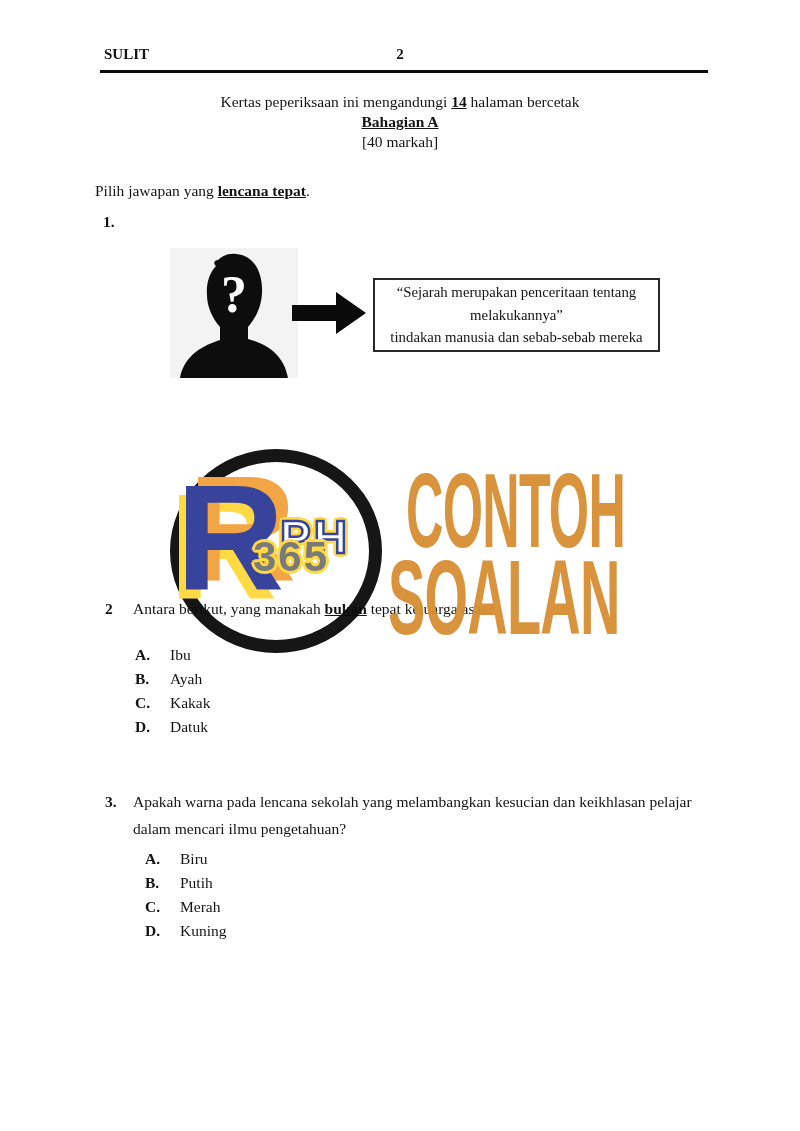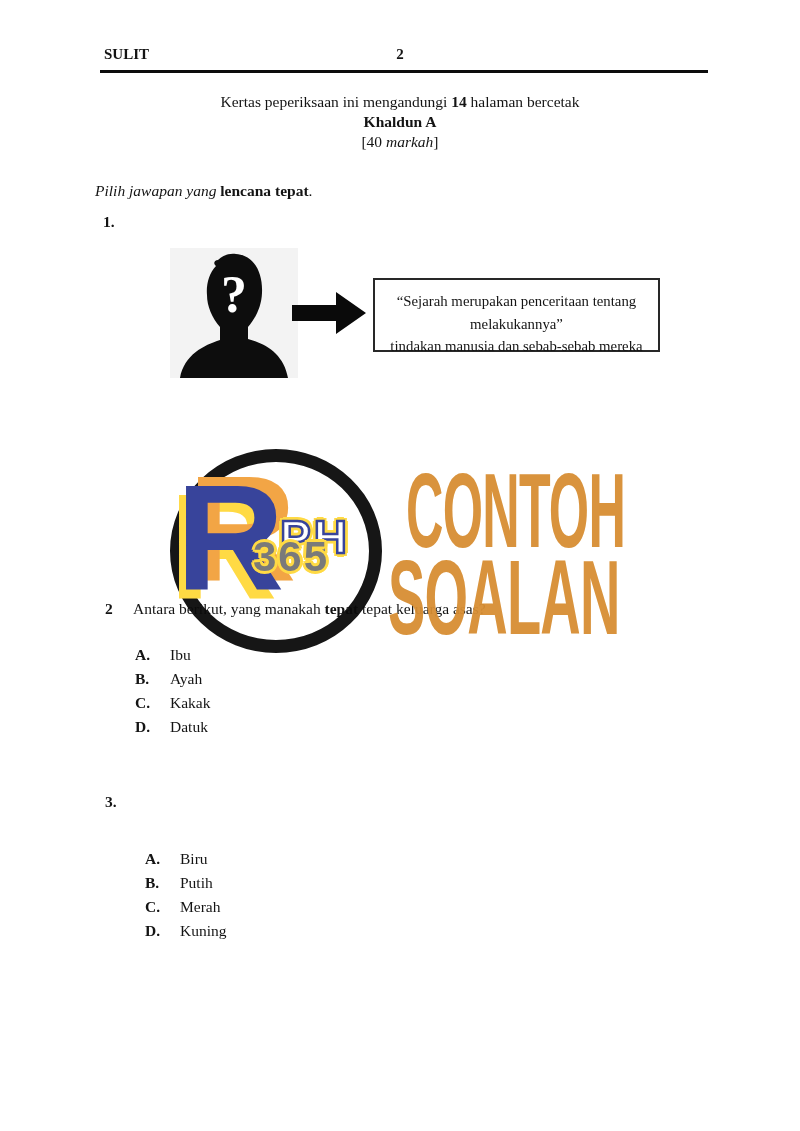--- a/index.html
+++ b/index.html
@@ -5,28 +5,28 @@
   html,body{margin:0;padding:0;background:#ffffff;}
   .page{position:relative;width:708px;height:1131px;background:#ffffff;overflow:hidden;
         font-family:"Liberation Serif", serif;color:#141414;}
   .abs{position:absolute;}
   
   .sulit{left:104px;top:46px;font-size:15px;font-weight:bold;line-height:16px;}
   .pagenum{left:0;top:46px;width:800px;text-align:center;font-size:15px;font-weight:bold;line-height:16px;}
   .rule{left:100px;top:70px;width:608px;height:3px;background:#0c0c0c;}
   
   .intro{left:0;top:92px;width:800px;text-align:center;font-size:15.5px;line-height:20px;}
-  .b{font-weight:bold;} .i{font-style:italic;}
+  .b{font-weight:bold;text-decoration:underline;} .i{}
   .instruction{left:95px;top:181px;font-size:15.5px;line-height:20px;}
   
   .q1num{left:103px;top:213px;font-size:15.5px;font-weight:bold;}
   .fig{left:170px;top:248px;width:128px;height:130px;}
   .arrow{left:292px;top:290px;}
   .qbox{left:373px;top:278px;width:287px;height:74px;border:2px solid #282828;box-sizing:border-box;
-        text-align:center;font-size:14.8px;line-height:22.5px;padding-top:10px;white-space:nowrap;}
+        text-align:center;font-size:14.8px;line-height:22.5px;padding-top:1px;white-space:nowrap;}
   .q1stem{left:133px;top:415px;font-size:15.5px;line-height:20px;}
   .blank{display:inline-block;width:160px;height:15px;border-bottom:1.5px solid #141414;margin-left:5px;}
   .opts{font-size:15.5px;}
   .q1opts{left:135px;top:460px;line-height:23.5px;}
   .q2opts{left:135px;top:643px;line-height:24px;}
   .q3opts{left:145px;top:847px;line-height:24px;}
   .opt-letter{display:inline-block;font-weight:bold;}
   .q1opts .opt-letter{width:43px;}
   .q2opts .opt-letter,.q3opts .opt-letter{width:35px;}
   
@@ -56,21 +56,21 @@
 <body>
 
 <div class="page">
 
   <div class="abs sulit">SULIT</div>
   <div class="abs pagenum">2</div>
   <div class="abs rule"></div>
 
   <div class="abs intro">
     <div><span>Kertas peperiksaan ini mengandungi </span><span class="b">14</span><span> halaman bercetak</span></div>
-    <div class="b">Khaldun A</div>
+    <div class="b">Bahagian A</div>
     <div><span>[40 </span><span class="i">markah</span><span>]</span></div>
   </div>
 
   <div class="abs instruction"><span class="i">Pilih jawapan yang </span><span class="b">lencana tepat</span><span>.</span></div>
 
   <div class="abs q1num">1.</div>
 
   <div class="abs fig">
     <svg width="128" height="130" viewBox="0 0 128 130">
       <rect x="0" y="0" width="128" height="130" fill="#f3f3f3"></rect>
@@ -88,32 +88,33 @@
   <div class="abs qbox">
     <div>“Sejarah merupakan penceritaan tentang</div>
     <div>melakukannya”</div>
     <div>tindakan manusia dan sebab-sebab mereka</div>
   </div>
 
 
 
   <div class="abs qrow q2row">
     <span class="qn">2</span>
-    <span>Antara berikut, yang manakah </span><span class="b">tepat</span><span> tepat keluarga asas?</span>
+    <span>Antara berikut, yang manakah </span><span class="b">bukan</span><span> tepat keluarga asas?</span>
   </div>
 
   <div class="abs opts q2opts">
     <div><span class="opt-letter">A.</span><span>Ibu</span></div>
     <div><span class="opt-letter">B.</span><span>Ayah</span></div>
     <div><span class="opt-letter">C.</span><span>Kakak</span></div>
     <div><span class="opt-letter">D.</span><span>Datuk</span></div>
   </div>
 
   <div class="abs qrow q3row">
     <span class="qn">3.</span>
+    <span>Apakah warna pada lencana sekolah yang melambangkan kesucian dan keikhlasan pelajar dalam mencari ilmu pengetahuan?</span>
   </div>
 
   <div class="abs opts q3opts">
     <div><span class="opt-letter">A.</span><span>Biru</span></div>
     <div><span class="opt-letter">B.</span><span>Putih</span></div>
     <div><span class="opt-letter">C.</span><span>Merah</span></div>
     <div><span class="opt-letter">D.</span><span>Kuning</span></div>
   </div>
 
   <div class="wm">

